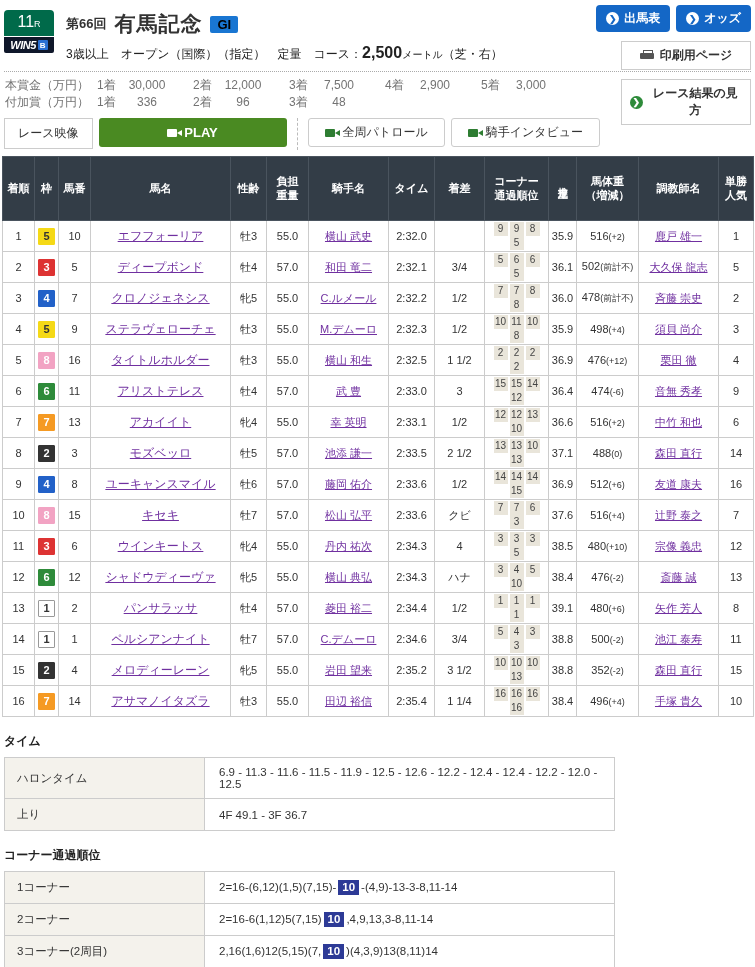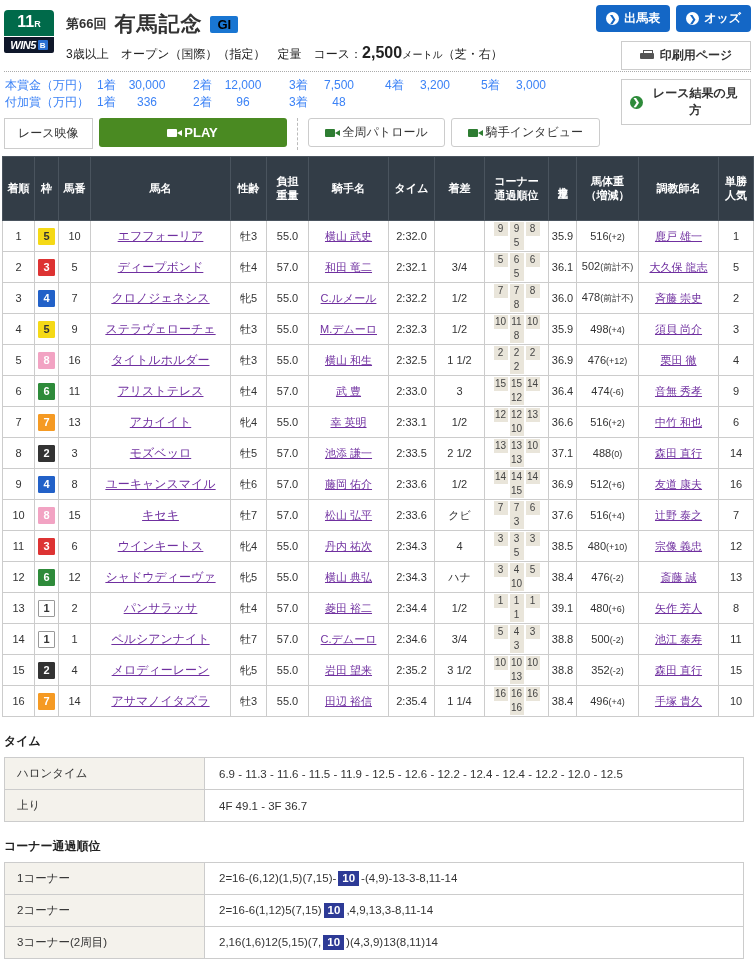--- a/index.html
+++ b/index.html
@@ -35,38 +35,38 @@
     color:#333; width:130px; cursor:pointer; }
   .circ-g { display:inline-flex; width:13px; height:13px; border-radius:50%; background:#2e8b3a;
     color:#fff; font-size:9px; font-weight:bold; align-items:center; justify-content:center; }
   .printer { display:inline-block; position:relative; width:14px; height:11px; }
   .printer::before { content:""; position:absolute; left:3px; top:0; width:8px; height:4px; background:#fff; border:1px solid #555; }
   .printer::after { content:""; position:absolute; left:0; top:3px; width:14px; height:6px; background:#555; border-radius:1px; }
 
   .title-row { display:flex; align-items:flex-start; margin-top:5px; }
   .race-badge-col { width:50px; display:flex; flex-direction:column; }
   .race-num { background:#006a4a; color:#fff; border-radius:4px 4px 0 0; text-align:center;
-    font-weight:bold; font-size:16px; line-height:24px; }
+    font-weight:normal; font-size:16px; line-height:24px; }
   .race-num small { font-size:9px; }
   .win5 { background:#0f172a; color:#fff; border-radius:0 0 2px 2px; border-top:1px solid #fff;
     display:flex; align-items:center; justify-content:center; gap:2px; height:17px; }
   .win5-txt { font-style:italic; font-weight:bold; font-size:11px; letter-spacing:-0.5px; }
   .win5-b { background:#2a6fd2; color:#fff; font-size:8px; font-weight:bold; width:10px; height:10px;
     display:inline-flex; align-items:center; justify-content:center; border-radius:1px; }
   .title-main { margin-left:12px; }
   .title-line { display:flex; align-items:center; gap:8px; }
   .race-round { font-size:13px; font-weight:bold; }
   .race-name { font-size:21px; font-weight:bold; letter-spacing:1px; }
   .grade-badge { background:#1976d2; color:#000000; font-weight:bold; font-size:13px; padding:1px 7px; border-radius:2px; }
   .cond-line { margin-top:6px; font-size:12px; color:#222; }
   .cond-line .dist { font-size:16px; font-weight:bold; }
   .cond-line .small { font-size:10px; }
 
   .dotted-sep { border-top:1px dotted #aaa; margin:8px 0 5px 0; }
-  .prize-line { display:flex; gap:0; font-size:12px; color:#3b82f6; line-height:17px; padding-left:1px; }
+  .prize-line { display:flex; gap:0; font-size:12px; color:#737373; line-height:17px; padding-left:1px; }
   .prize-label { width:92px; }
   .prize-item { display:flex; }
   .prize-item .rank { width:26px; }
   .prize-item .amt { width:48px; text-align:center; margin-right:22px; }
 
   
   .video-row { display:flex; align-items:flex-start; gap:6px; margin:7px 4px 6px 4px; }
   .lbl-box { border:1px solid #ccc; background:#fff; padding:6px 13px; font-size:12px; }
   .btn-play { background:#4a8a22; color:#fff; font-weight:bold; font-size:13px; border:none;
     border-radius:3px; width:188px; height:29px; display:flex; align-items:center; justify-content:center; gap:7px; cursor:pointer; }
@@ -88,21 +88,21 @@
   .vert { writing-mode:vertical-rl; text-orientation:upright; display:inline-block; font-size:10px; line-height:1; letter-spacing:1px; }
   .bracket { display:inline-flex; width:17px; height:17px; align-items:center; justify-content:center;
     font-size:11px; font-weight:bold; border-radius:1px; }
   .hname { font-size:12px; }
   .cbox { display:inline-block; min-width:14px; padding:0 1px; height:14px; line-height:14px;
     background:#e9e5da; color:#444; font-size:10px; text-align:center; margin:0 1px; }
   .wdiff { font-size:9px; }
 
   
   .sec-title { font-size:12px; font-weight:bold; margin:16px 4px 7px 4px; color:#222; }
-  table.kv { border-collapse:collapse; width:740px; margin:0 4px; }
+  table.kv { border-collapse:collapse; width:611px; margin:0 4px; }
   table.kv td { border:1px solid #ccc; font-size:11.5px; vertical-align:middle; }
   table.kv td.k { background:#f4f2ec; width:200px; padding:8px 12px; }
   table.kv td.v { padding:8px 14px; background:#fff; }
   .hl10 { display:inline-block; background:#2d3a96; color:#fff; font-weight:bold; padding:0 4px; margin:0 2px; line-height:15px; }
 </style>
 </head>
 <body>
 
 <div class="top-area">
 
@@ -158,21 +158,21 @@
         <span class="prize-item">
           <span class="rank">2着</span>
           <span class="amt">12,000</span>
         </span>
         <span class="prize-item">
           <span class="rank">3着</span>
           <span class="amt">7,500</span>
         </span>
         <span class="prize-item">
           <span class="rank">4着</span>
-          <span class="amt">3,200</span>
+          <span class="amt">2,900</span>
         </span>
         <span class="prize-item">
           <span class="rank">5着</span>
           <span class="amt">3,000</span>
         </span>
       </span>
   </div>
   <div class="prize-line">
     <span class="prize-label">付加賞（万円）</span>
     <span id="bonus-items" style="display:flex">

